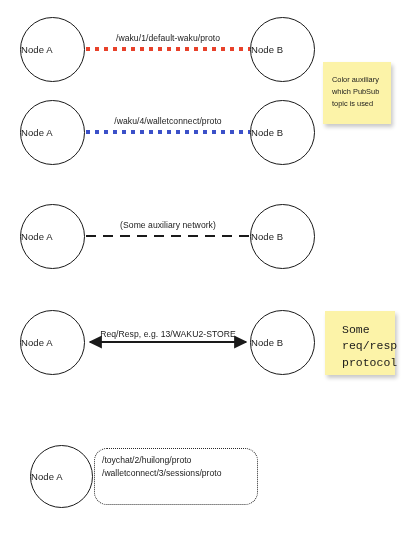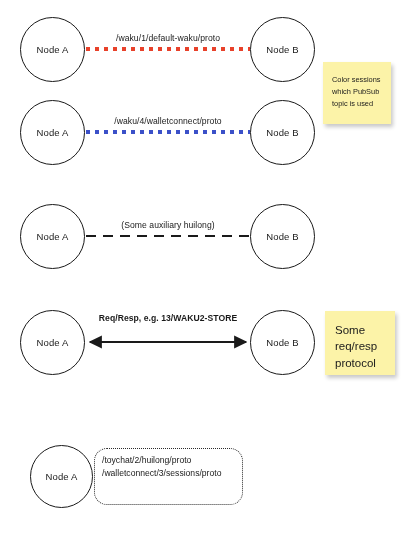--- a/index.html
+++ b/index.html
@@ -21,21 +21,21 @@
 
   
   .node {
     position: absolute;
     box-sizing: border-box;
     border: 1.6px solid #1a1a1a;
     border-radius: 50%;
     background: #ffffff;
     display: flex;
     align-items: center;
-    justify-content: center;
+    justify-content: flex-start;
   }
   .node-label {
     font-size: 9.5px;
     color: #1a1a1a;
     letter-spacing: 0.1px;
     white-space: nowrap;
   }
 
   
   .edge {
@@ -88,23 +88,24 @@
     background: #fcf3a8;
     box-shadow: 2px 3px 4px rgba(0,0,0,0.22);
     color: #1a1a1a;
   }
   .sticky-small {
     padding: 12px 8px 8px 9px;
     font-size: 7.4px;
     line-height: 1.65;
   }
   .sticky-big {
-    padding: 11px 8px 8px 10px;
+    padding: 11px 8px 8px 17px;
     font-size: 11.5px;
     line-height: 1.42;
+    font-family: Liberation Mono, monospace;
   }
 
   
   .proto-box {
     position: absolute;
     box-sizing: border-box;
     border: 1.4px dotted #2b2b2b;
     border-radius: 13px;
     background: #ffffff;
     padding: 5px 8px 5px 7px;
@@ -128,21 +129,21 @@
   <div class="edge" style="left:86px; top:49px; width:164px;">
     <div class="edge-line dotline red"></div>
     <span class="edge-label">/waku/1/default-waku/proto</span>
   </div>
 
   <div class="node" style="left:250px; top:17px; width:65px; height:65px;">
     <span class="node-label">Node B</span>
   </div>
 
   <div class="sticky sticky-small" style="left:323px; top:62px; width:68px; height:62px;">
-    <span>Color sessions which PubSub topic is used</span>
+    <span>Color auxiliary which PubSub topic is used</span>
   </div>
 
   <div class="node" style="left:20px; top:100px; width:65px; height:65px;">
     <span class="node-label">Node A</span>
   </div>
 
   <div class="edge" style="left:86px; top:132px; width:164px;">
     <div class="edge-line dotline blue"></div>
     <span class="edge-label">/waku/4/walletconnect/proto</span>
   </div>
@@ -150,21 +151,21 @@
   <div class="node" style="left:250px; top:100px; width:65px; height:65px;">
     <span class="node-label">Node B</span>
   </div>
 
   <div class="node" style="left:20px; top:204px; width:65px; height:65px;">
     <span class="node-label">Node A</span>
   </div>
 
   <div class="edge" style="left:86px; top:236px; width:164px;">
     <div class="edge-line dashline"></div>
-    <span class="edge-label">(Some auxiliary huilong)</span>
+    <span class="edge-label">(Some auxiliary network)</span>
   </div>
 
   <div class="node" style="left:250px; top:204px; width:65px; height:65px;">
     <span class="node-label">Node B</span>
   </div>
 
   <div class="node" style="left:20px; top:310px; width:65px; height:65px;">
     <span class="node-label">Node A</span>
   </div>
 
@@ -173,33 +174,33 @@
       <defs>
         <marker id="arrL" viewBox="0 0 10 10" refX="9" refY="5" markerWidth="6" markerHeight="6" orient="auto-start-reverse">
           <path d="M 0 0 L 10 5 L 0 10 z" fill="#1a1a1a"></path>
         </marker>
         <marker id="arrR" viewBox="0 0 10 10" refX="9" refY="5" markerWidth="6" markerHeight="6" orient="auto">
           <path d="M 0 0 L 10 5 L 0 10 z" fill="#1a1a1a"></path>
         </marker>
       </defs>
       <line x1="4" y1="7" x2="160" y2="7" stroke="#1a1a1a" stroke-width="2.2" marker-start="url(#arrL)" marker-end="url(#arrR)"></line>
     </svg>
-    <span class="edge-label" style="bottom:19px;font-weight:bold;">Req/Resp, e.g. 13/WAKU2-STORE</span>
+    <span class="edge-label" style="bottom:3px;">Req/Resp, e.g. 13/WAKU2-STORE</span>
   </div>
 
   <div class="node" style="left:250px; top:310px; width:65px; height:65px;">
     <span class="node-label">Node B</span>
   </div>
 
   <div class="sticky sticky-big" style="left:325px; top:311px; width:70px; height:64px;">
     <span>Some req/resp protocol</span>
   </div>
 
   <div class="node" style="left:30px; top:445px; width:63px; height:63px;">
     <span class="node-label">Node A</span>
   </div>
 
-  <div class="proto-box" style="left:94px; top:448px; width:149px; height:57px;">
+  <div class="proto-box" style="left:94px; top:448px; width:164px; height:57px;">
     <div class="proto-line">/toychat/2/huilong/proto</div>
     <div class="proto-line">/walletconnect/3/sessions/proto</div>
   </div>
 
 </div>
 
 </body></html>

